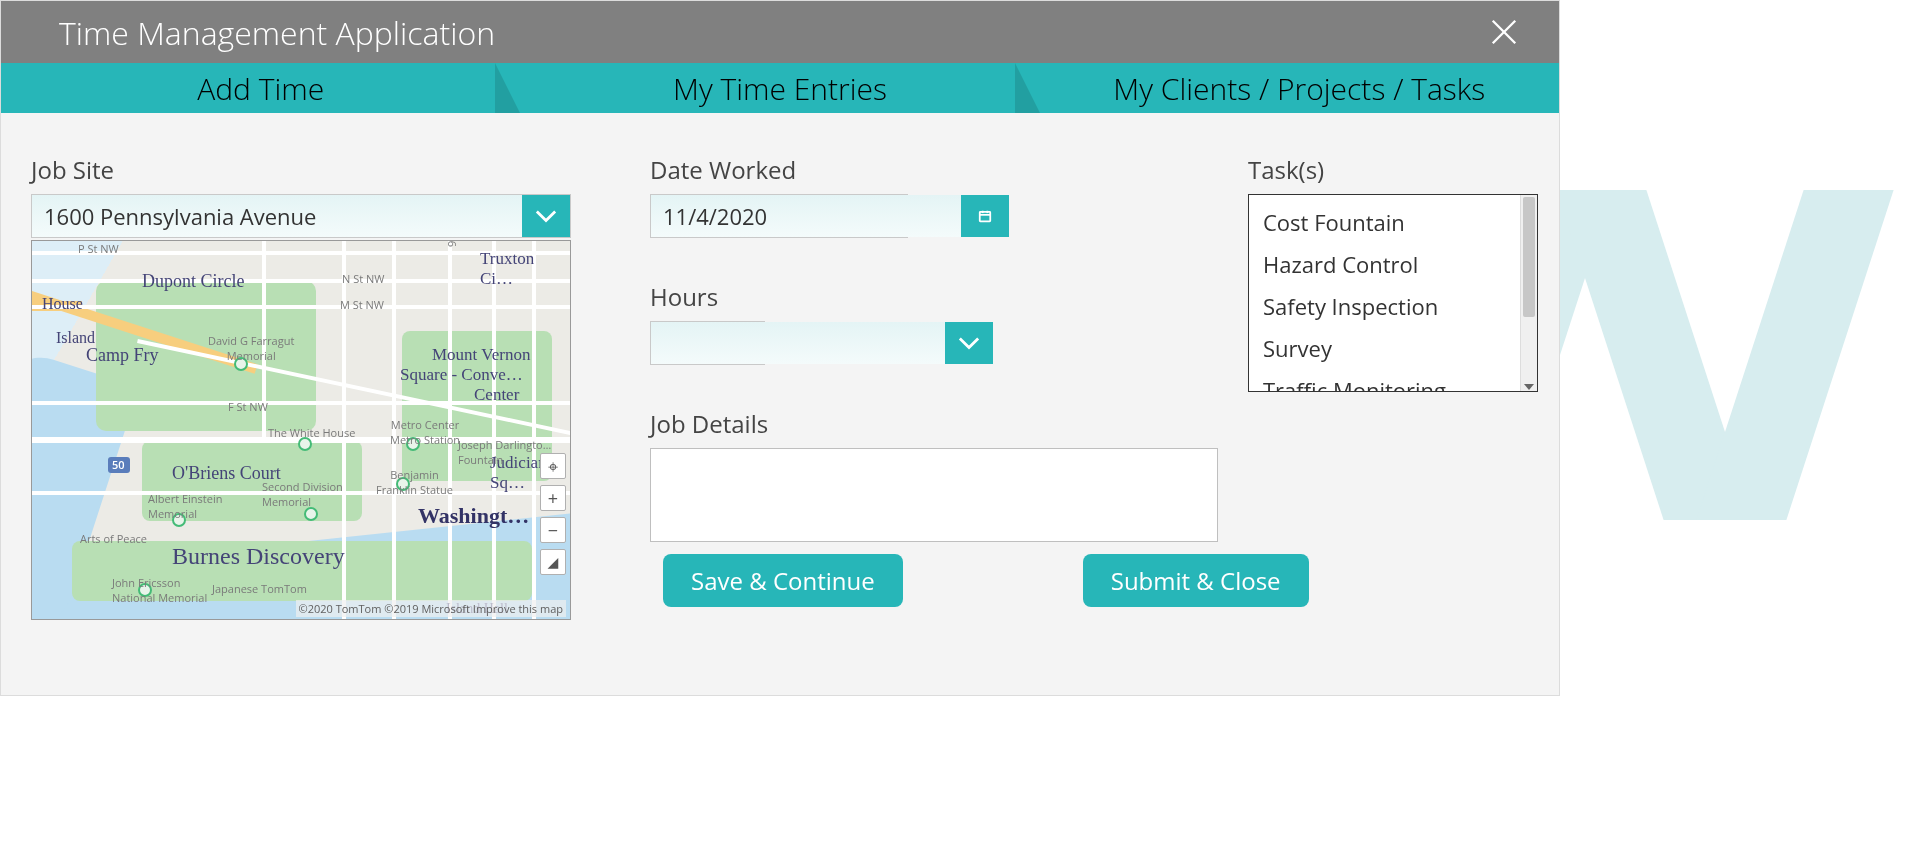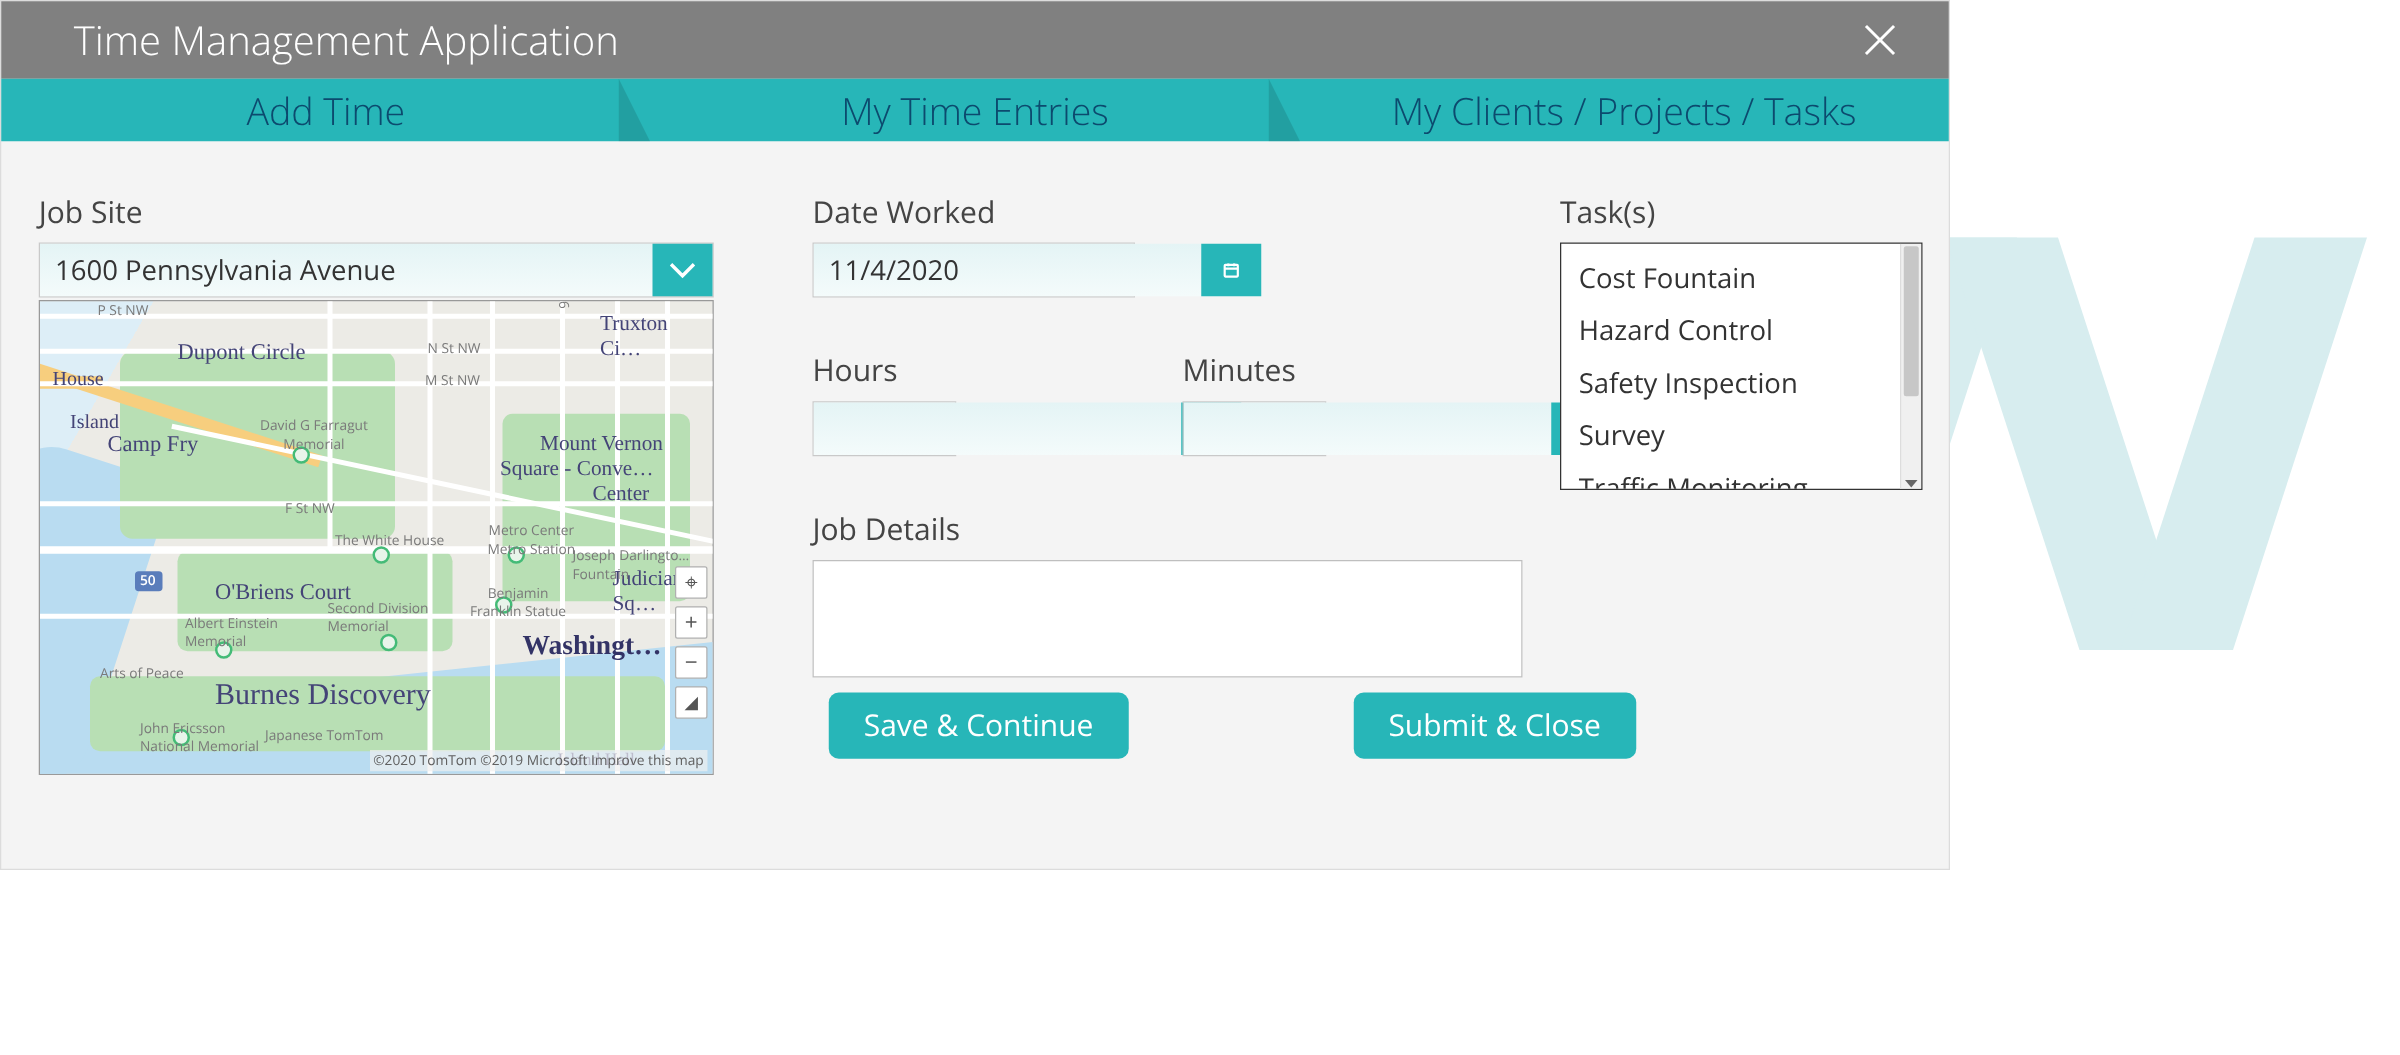--- a/index.html
+++ b/index.html
@@ -56,21 +56,21 @@
 
   
   .tabs {
     height: 50px;
     background: #27b6b8;
     display: flex;
     position: relative;
   }
   .tab {
     flex: 1;
-    color: #0c4a6e;
+    color: #000000;
     font-size: 30px;
     font-weight: 300;
     display: flex;
     align-items: center;
     justify-content: center;
     position: relative;
     cursor: pointer;
   }
   .tab:not(:first-child)::before {
     content: "";
@@ -342,31 +342,20 @@
             <div class="label">Hours</div>
             <div class="ddbox">
               <input class="ddval" value="" style="">
               <div class="ddbtn">
                   <svg viewBox="0 0 24 14">
                     <polyline points="2,2 12,12 22,2"></polyline>
                   </svg>
                 </div>
             </div>
           </div>
-          <div class="tcol">
-            <div class="label">Minutes</div>
-            <div class="ddbox">
-              <input class="ddval" value="" style="">
-              <div class="ddbtn">
-                  <svg viewBox="0 0 24 14">
-                    <polyline points="2,2 12,12 22,2"></polyline>
-                  </svg>
-                </div>
-            </div>
-          </div>
         </div>
 
         <div style="margin-top:42px;">
           <div class="label">Job Details</div>
           <textarea class="details-area" value="" style=""></textarea>
         </div>
       </div>
 
       <div class="tasks">
         <div class="label">Task(s)</div>

